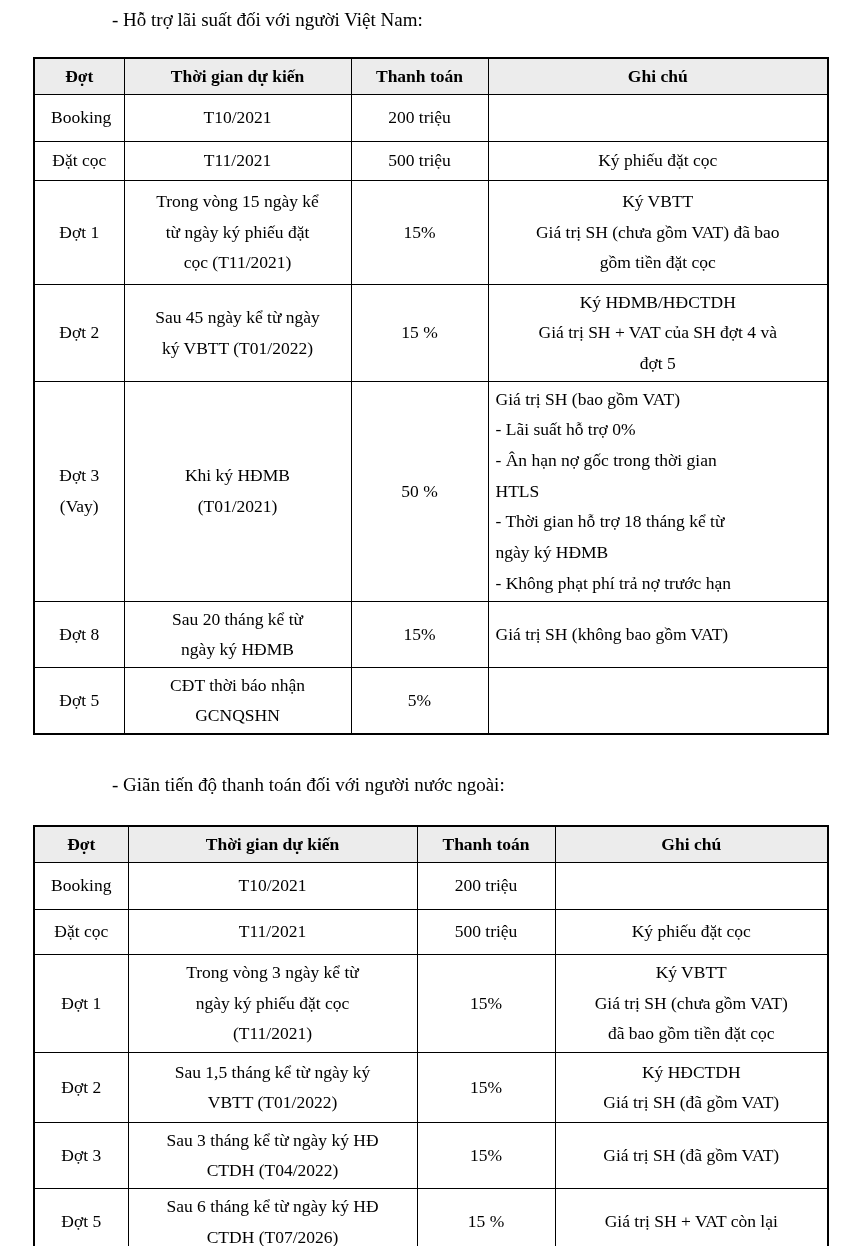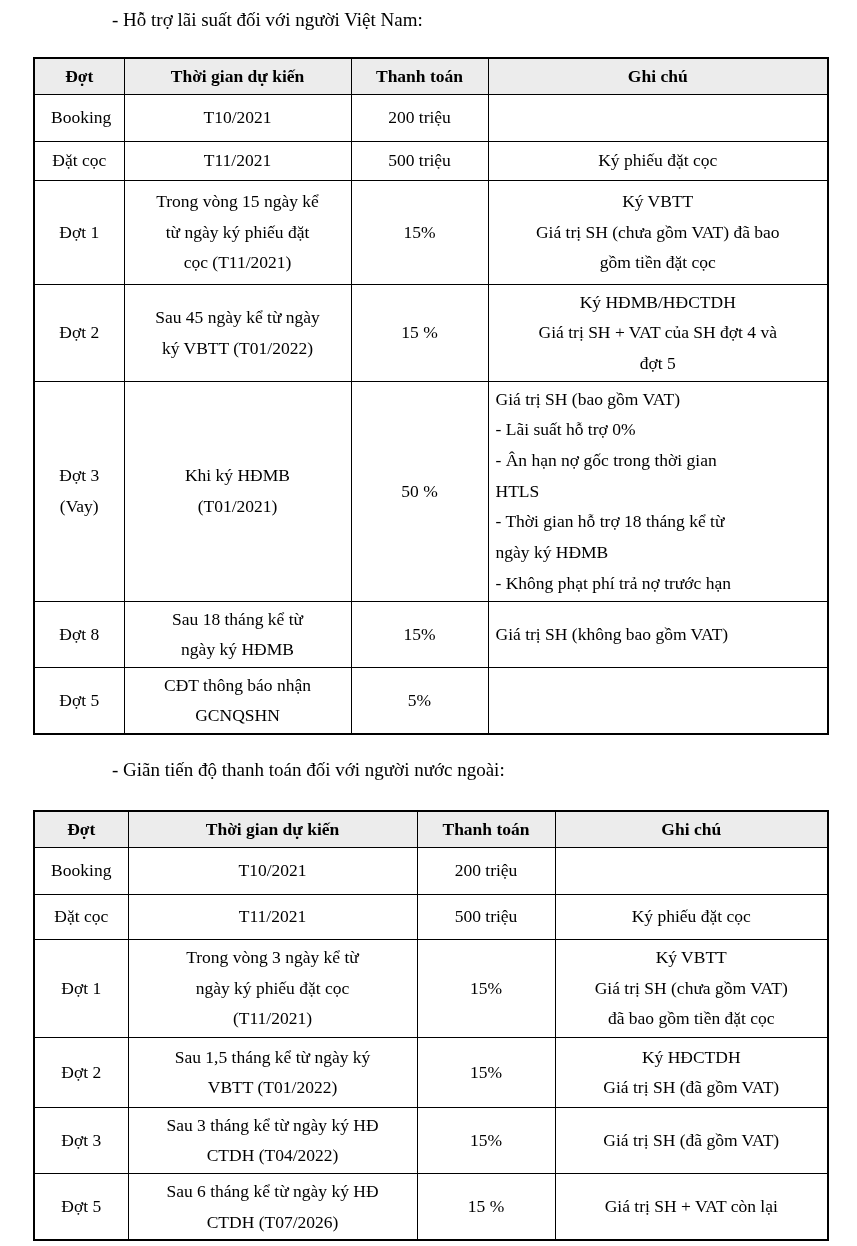--- a/index.html
+++ b/index.html
@@ -12,21 +12,21 @@
     overflow: hidden;
   }
   .heading {
     font-size: 19px;
     line-height: 28px;
     margin-left: 112px;
     white-space: nowrap;
   }
   .heading .h-text { }
   #heading1 { margin-top: 6px; }
-  #heading2 { margin-top: 21px; }
+  #heading2 { margin-top: 36px; }
   table.pay-table {
     border-collapse: collapse;
     table-layout: fixed;
     width: 794px;
     margin-left: 33px;
     border: 2px solid #000;
     font-size: 17.5px;
   }
   #table1 { margin-top: 23px; }
   #table2 { margin-top: 26px; }
@@ -111,28 +111,28 @@
     <td class="al">Giá trị SH (bao gồm VAT)
 - Lãi suất hỗ trợ 0%
 - Ân hạn nợ gốc trong thời gian
 HTLS
 - Thời gian hỗ trợ 18 tháng kể từ
 ngày ký HĐMB
 - Không phạt phí trả nợ trước hạn</td>
   </tr>
   <tr style="height:64px">
     <td>Đợt 8</td>
-    <td>Sau 18 tháng kể từ
+    <td>Sau 20 tháng kể từ
 ngày ký HĐMB</td>
     <td>15%</td>
     <td class="al">Giá trị SH (không bao gồm VAT)</td>
   </tr>
   <tr style="height:59px">
     <td>Đợt 5</td>
-    <td>CĐT thông báo nhận
+    <td>CĐT thời báo nhận
 GCNQSHN</td>
     <td>5%</td>
     <td></td>
   </tr>
 </tbody>
   </table>
 
 <div class="heading" id="heading2"><span>- </span><span class="h-text">Giãn tiến độ thanh toán đối với người nước ngoài:</span></div>
 
 <table class="pay-table" id="table2">

